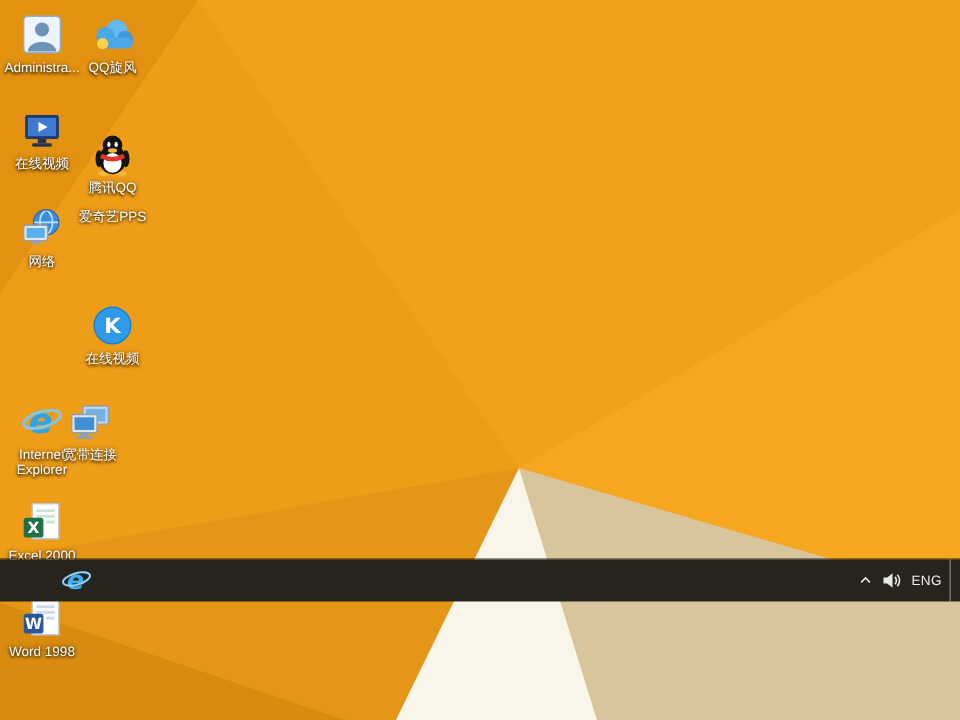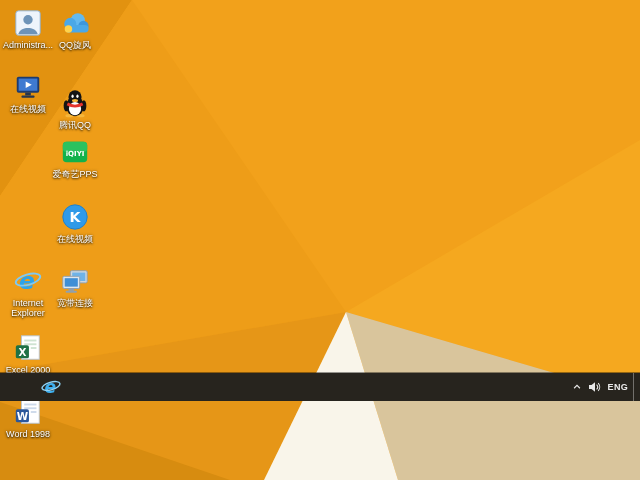--- a/index.html
+++ b/index.html
@@ -26,21 +26,21 @@
   
   .taskbar{
     position:absolute;left:0;right:0;bottom:0;height:28px;
     background:#27241e;display:flex;align-items:center;
     box-shadow:0 -1px 0 rgba(0,0,0,.4);
   }
   .task-ie{
     width:30px;height:26px;margin-left:36px;display:flex;
     align-items:center;justify-content:center;border-radius:2px;
   }
-  .tray{margin-left:auto;display:flex;align-items:center;height:100%;font-weight:bold;}
+  .tray{margin-left:auto;display:flex;align-items:center;height:100%;}
   .tray-btn{width:17px;height:100%;display:flex;align-items:center;justify-content:center;}
   .tray-lang{font-size:9px;color:#ececec;padding:0 5px;letter-spacing:.3px;}
   .tray-clock{
     font-size:9px;color:#ececec;text-align:center;line-height:11px;
     padding:0 5px 0 4px;white-space:nowrap;
   }
   .show-desktop{width:6px;height:100%;border-left:1px solid rgba(255,255,255,.35);}
 </style>
 </head>
 <body>
@@ -75,20 +75,33 @@
         <rect x="4" y="5" width="24" height="17" rx="2" fill="#1d3b6e"></rect>
         <rect x="6" y="7" width="20" height="13" fill="#3f7ad1"></rect>
         <polygon points="13.5,10 20,13.5 13.5,17" fill="#ffffff"></polygon>
         <rect x="13" y="22" width="6" height="3" fill="#27364d"></rect>
         <rect x="9" y="25" width="14" height="2.5" rx="1" fill="#27364d"></rect>
       </svg>
     </div>
     <div class="icon-label">在线视频</div>
   </div>
 
+  <div class="icon-cell" style="left:2px;top:137px">
+    <div class="icon-img">
+      <svg width="30" height="30" viewBox="0 0 32 32">
+        <circle cx="19" cy="12" r="9" fill="#3b8ede"></circle>
+        <path d="M10 12 H28 M19 3 C13 7 13 17 19 21 M19 3 C25 7 25 17 19 21" stroke="#bfe0f8" stroke-width="1.2" fill="none"></path>
+        <circle cx="19" cy="12" r="9" fill="none" stroke="#2a6fb4"></circle>
+        <rect x="3" y="14" width="17" height="11" rx="1.5" fill="#dfe7ee" stroke="#90a1b0"></rect>
+        <rect x="5" y="16" width="13" height="7" fill="#57b0e8"></rect>
+        <rect x="9" y="25" width="6" height="2.5" fill="#90a1b0"></rect>
+      </svg>
+    </div>
+    <div class="icon-label">网络</div>
+  </div>
 
 
   <div class="icon-cell" style="left:2px;top:266px">
     <div class="icon-img">
       <svg width="30" height="30" viewBox="0 0 32 32">
         <text x="15" y="24" font-size="25" font-style="italic" font-weight="bold" fill="#2ea3e8" text-anchor="middle" font-family="DejaVu Sans, sans-serif">e</text>
         <ellipse cx="16" cy="14.5" rx="13.5" ry="5.5" fill="none" stroke="#7ec9f2" stroke-width="2" transform="rotate(-16 16 14.5)"></ellipse>
       </svg>
     </div>
     <div class="icon-label">Internet Explorer</div>
@@ -148,42 +161,35 @@
         <ellipse cx="13.4" cy="8.8" rx="1.2" ry="1.8" fill="#ffffff"></ellipse>
         <ellipse cx="18.6" cy="8.8" rx="1.2" ry="1.8" fill="#ffffff"></ellipse>
         <ellipse cx="16" cy="13.2" rx="3.2" ry="1.6" fill="#f6b73c"></ellipse>
         <path d="M8.5 15.5 q7.5 4.5 15 0 l1.4 3 q-9 4.8 -17.8 0 z" fill="#e5342c"></path>
       </svg>
     </div>
     <div class="icon-label">腾讯QQ</div>
   </div>
 
   <div class="icon-cell" style="left:49px;top:137px">
-    <div class="icon-img">
-      <svg width="30" height="30" viewBox="0 0 32 32">
-        <rect x="3" y="5" width="26" height="22" rx="4" fill="#12b24b"></rect>
-        <rect x="3" y="5" width="26" height="11" rx="4" fill="#2cc25f"></rect>
-        <text x="16" y="20" font-size="7.5" font-weight="bold" fill="#ffffff" text-anchor="middle" font-family="DejaVu Sans, sans-serif">iQIYI</text>
-      </svg>
-    </div>
     <div class="icon-label">爱奇艺PPS</div>
   </div>
 
   <div class="icon-cell" style="left:49px;top:202px">
     <div class="icon-img">
       <svg width="30" height="30" viewBox="0 0 32 32">
         <circle cx="16" cy="16" r="13" fill="#2f9ae8"></circle>
         <circle cx="16" cy="16" r="13" fill="none" stroke="#1d7fc9"></circle>
         <text x="16" y="21.5" font-size="15" font-weight="bold" fill="#ffffff" text-anchor="middle" font-family="DejaVu Sans, sans-serif">K</text>
       </svg>
     </div>
     <div class="icon-label">在线视频</div>
   </div>
 
-  <div class="icon-cell" style="left:49px;top:266px">
+  <div class="icon-cell" style="left:34px;top:266px">
     <div class="icon-img">
       <svg width="30" height="30" viewBox="0 0 32 32">
         <rect x="11" y="5" width="18" height="13" rx="1.5" fill="#cdd7e0" stroke="#8fa0af"></rect>
         <rect x="13" y="7" width="14" height="9" fill="#6fb3e8"></rect>
         <rect x="3" y="11" width="18" height="13" rx="1.5" fill="#dfe7ee" stroke="#8fa0af"></rect>
         <rect x="5" y="13" width="14" height="9" fill="#3f8fd6"></rect>
         <rect x="9" y="24" width="6" height="2.5" fill="#8fa0af"></rect>
         <rect x="6" y="26.5" width="12" height="2" rx="1" fill="#8fa0af"></rect>
       </svg>
     </div>

